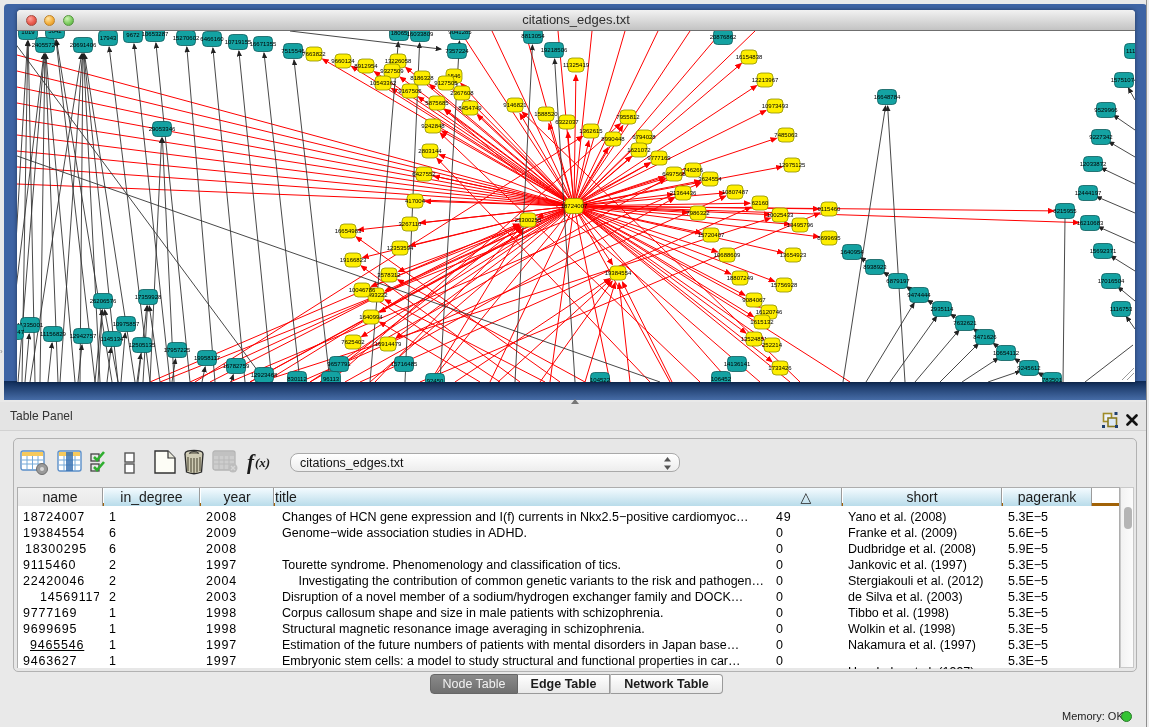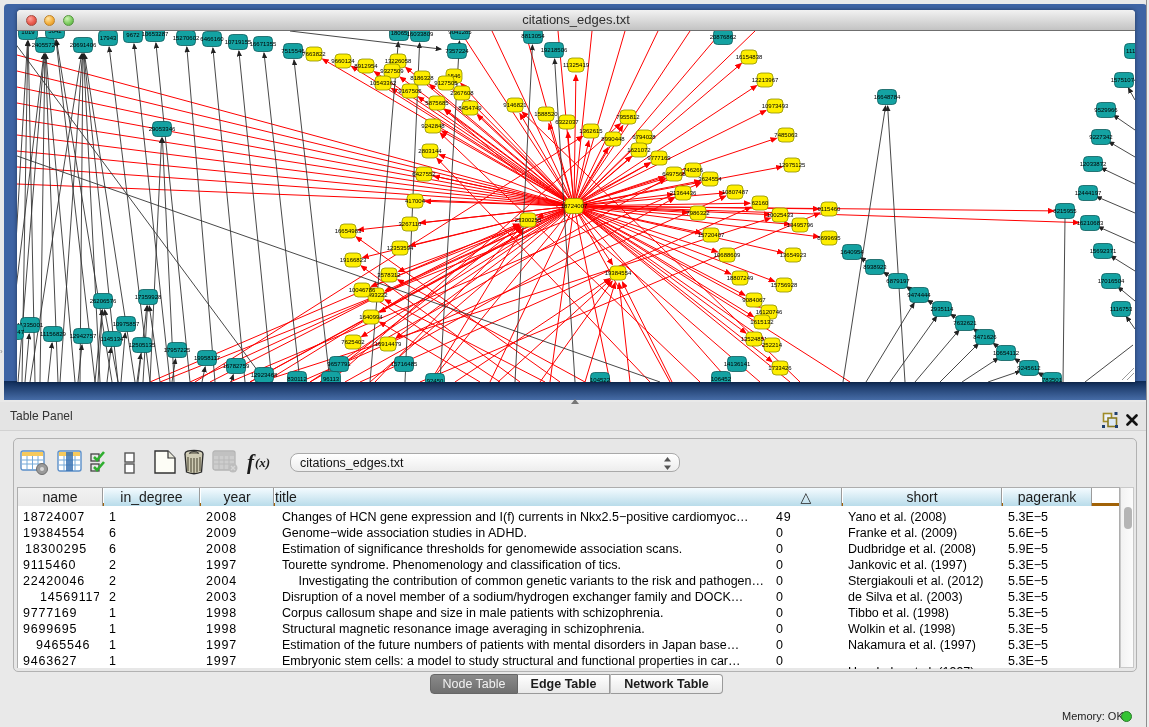--- a/index.html
+++ b/index.html
@@ -615,21 +615,20 @@
           <div style="position:absolute;left:183px;top:0;width:69px;height:16px;line-height:16px;overflow:hidden;white-space:nowrap;padding-left:5px;letter-spacing:0.8px;">2009</div>
           <div style="position:absolute;left:257px;top:0;width:489px;height:16px;line-height:16px;overflow:hidden;white-space:nowrap;padding-left:7px;">Genome−wide association studies in ADHD.</div>
           <div style="position:absolute;left:753px;top:0;width:67px;height:16px;line-height:16px;overflow:hidden;white-space:nowrap;padding-left:5px;letter-spacing:0.8px;">0</div>
           <div style="position:absolute;left:825px;top:0;width:155px;height:16px;line-height:16px;overflow:hidden;white-space:nowrap;padding-left:5px;">Franke et al. (2009)</div>
           <div style="position:absolute;left:985px;top:0;width:85px;height:16px;line-height:16px;overflow:hidden;white-space:nowrap;padding-left:5px;">5.6E−5</div>
         </div>
         <div style="position:absolute;left:0;top:32px;width:1102px;height:16px">
           <div style="position:absolute;left:0px;top:0;width:81px;height:16px;line-height:16px;overflow:hidden;white-space:nowrap;padding-left:7px;letter-spacing:0.8px;">18300295</div>
           <div style="position:absolute;left:86px;top:0;width:92px;height:16px;line-height:16px;overflow:hidden;white-space:nowrap;padding-left:5px;letter-spacing:0.8px;">6</div>
           <div style="position:absolute;left:183px;top:0;width:69px;height:16px;line-height:16px;overflow:hidden;white-space:nowrap;padding-left:5px;letter-spacing:0.8px;">2008</div>
-          <div style="position:absolute;left:257px;top:0;width:489px;height:16px;line-height:16px;overflow:hidden;white-space:nowrap;padding-left:7px;">Estimation of significance thresholds for genomewide association scans.</div>
           <div style="position:absolute;left:753px;top:0;width:67px;height:16px;line-height:16px;overflow:hidden;white-space:nowrap;padding-left:5px;letter-spacing:0.8px;">0</div>
           <div style="position:absolute;left:825px;top:0;width:155px;height:16px;line-height:16px;overflow:hidden;white-space:nowrap;padding-left:5px;">Dudbridge et al. (2008)</div>
           <div style="position:absolute;left:985px;top:0;width:85px;height:16px;line-height:16px;overflow:hidden;white-space:nowrap;padding-left:5px;">5.9E−5</div>
         </div>
         <div style="position:absolute;left:0;top:48px;width:1102px;height:16px">
           <div style="position:absolute;left:0px;top:0;width:81px;height:16px;line-height:16px;overflow:hidden;white-space:nowrap;padding-left:5px;letter-spacing:0.8px;">9115460</div>
           <div style="position:absolute;left:86px;top:0;width:92px;height:16px;line-height:16px;overflow:hidden;white-space:nowrap;padding-left:5px;letter-spacing:0.8px;">2</div>
           <div style="position:absolute;left:183px;top:0;width:69px;height:16px;line-height:16px;overflow:hidden;white-space:nowrap;padding-left:5px;letter-spacing:0.8px;">1997</div>
           <div style="position:absolute;left:257px;top:0;width:489px;height:16px;line-height:16px;overflow:hidden;white-space:nowrap;padding-left:7px;">Tourette syndrome. Phenomenology and classification of tics.</div>
           <div style="position:absolute;left:753px;top:0;width:67px;height:16px;line-height:16px;overflow:hidden;white-space:nowrap;padding-left:5px;letter-spacing:0.8px;">0</div>
@@ -666,21 +665,21 @@
         <div style="position:absolute;left:0;top:112px;width:1102px;height:16px">
           <div style="position:absolute;left:0px;top:0;width:81px;height:16px;line-height:16px;overflow:hidden;white-space:nowrap;padding-left:5px;letter-spacing:0.8px;">9699695</div>
           <div style="position:absolute;left:86px;top:0;width:92px;height:16px;line-height:16px;overflow:hidden;white-space:nowrap;padding-left:5px;letter-spacing:0.8px;">1</div>
           <div style="position:absolute;left:183px;top:0;width:69px;height:16px;line-height:16px;overflow:hidden;white-space:nowrap;padding-left:5px;letter-spacing:0.8px;">1998</div>
           <div style="position:absolute;left:257px;top:0;width:489px;height:16px;line-height:16px;overflow:hidden;white-space:nowrap;padding-left:7px;">Structural magnetic resonance image averaging in schizophrenia.</div>
           <div style="position:absolute;left:753px;top:0;width:67px;height:16px;line-height:16px;overflow:hidden;white-space:nowrap;padding-left:5px;letter-spacing:0.8px;">0</div>
           <div style="position:absolute;left:825px;top:0;width:155px;height:16px;line-height:16px;overflow:hidden;white-space:nowrap;padding-left:5px;">Wolkin et al. (1998)</div>
           <div style="position:absolute;left:985px;top:0;width:85px;height:16px;line-height:16px;overflow:hidden;white-space:nowrap;padding-left:5px;">5.3E−5</div>
         </div>
         <div style="position:absolute;left:0;top:128px;width:1102px;height:16px">
-          <div style="position:absolute;left:0px;top:0;width:81px;height:16px;line-height:16px;overflow:hidden;white-space:nowrap;padding-left:18px;letter-spacing:0.8px;">9465546</div>
+          <div style="position:absolute;left:0px;top:0;width:81px;height:16px;line-height:16px;overflow:hidden;white-space:nowrap;padding-left:12px;letter-spacing:0.8px;text-decoration:underline;">9465546</div>
           <div style="position:absolute;left:86px;top:0;width:92px;height:16px;line-height:16px;overflow:hidden;white-space:nowrap;padding-left:5px;letter-spacing:0.8px;">1</div>
           <div style="position:absolute;left:183px;top:0;width:69px;height:16px;line-height:16px;overflow:hidden;white-space:nowrap;padding-left:5px;letter-spacing:0.8px;">1997</div>
           <div style="position:absolute;left:257px;top:0;width:489px;height:16px;line-height:16px;overflow:hidden;white-space:nowrap;padding-left:7px;">Estimation of the future numbers of patients with mental disorders in Japan base…</div>
           <div style="position:absolute;left:753px;top:0;width:67px;height:16px;line-height:16px;overflow:hidden;white-space:nowrap;padding-left:5px;letter-spacing:0.8px;">0</div>
           <div style="position:absolute;left:825px;top:0;width:155px;height:16px;line-height:16px;overflow:hidden;white-space:nowrap;padding-left:5px;">Nakamura et al. (1997)</div>
           <div style="position:absolute;left:985px;top:0;width:85px;height:16px;line-height:16px;overflow:hidden;white-space:nowrap;padding-left:5px;">5.3E−5</div>
         </div>
         <div style="position:absolute;left:0;top:144px;width:1102px;height:16px">
           <div style="position:absolute;left:0px;top:0;width:81px;height:16px;line-height:16px;overflow:hidden;white-space:nowrap;padding-left:5px;letter-spacing:0.8px;">9463627</div>
           <div style="position:absolute;left:86px;top:0;width:92px;height:16px;line-height:16px;overflow:hidden;white-space:nowrap;padding-left:5px;letter-spacing:0.8px;">1</div>

